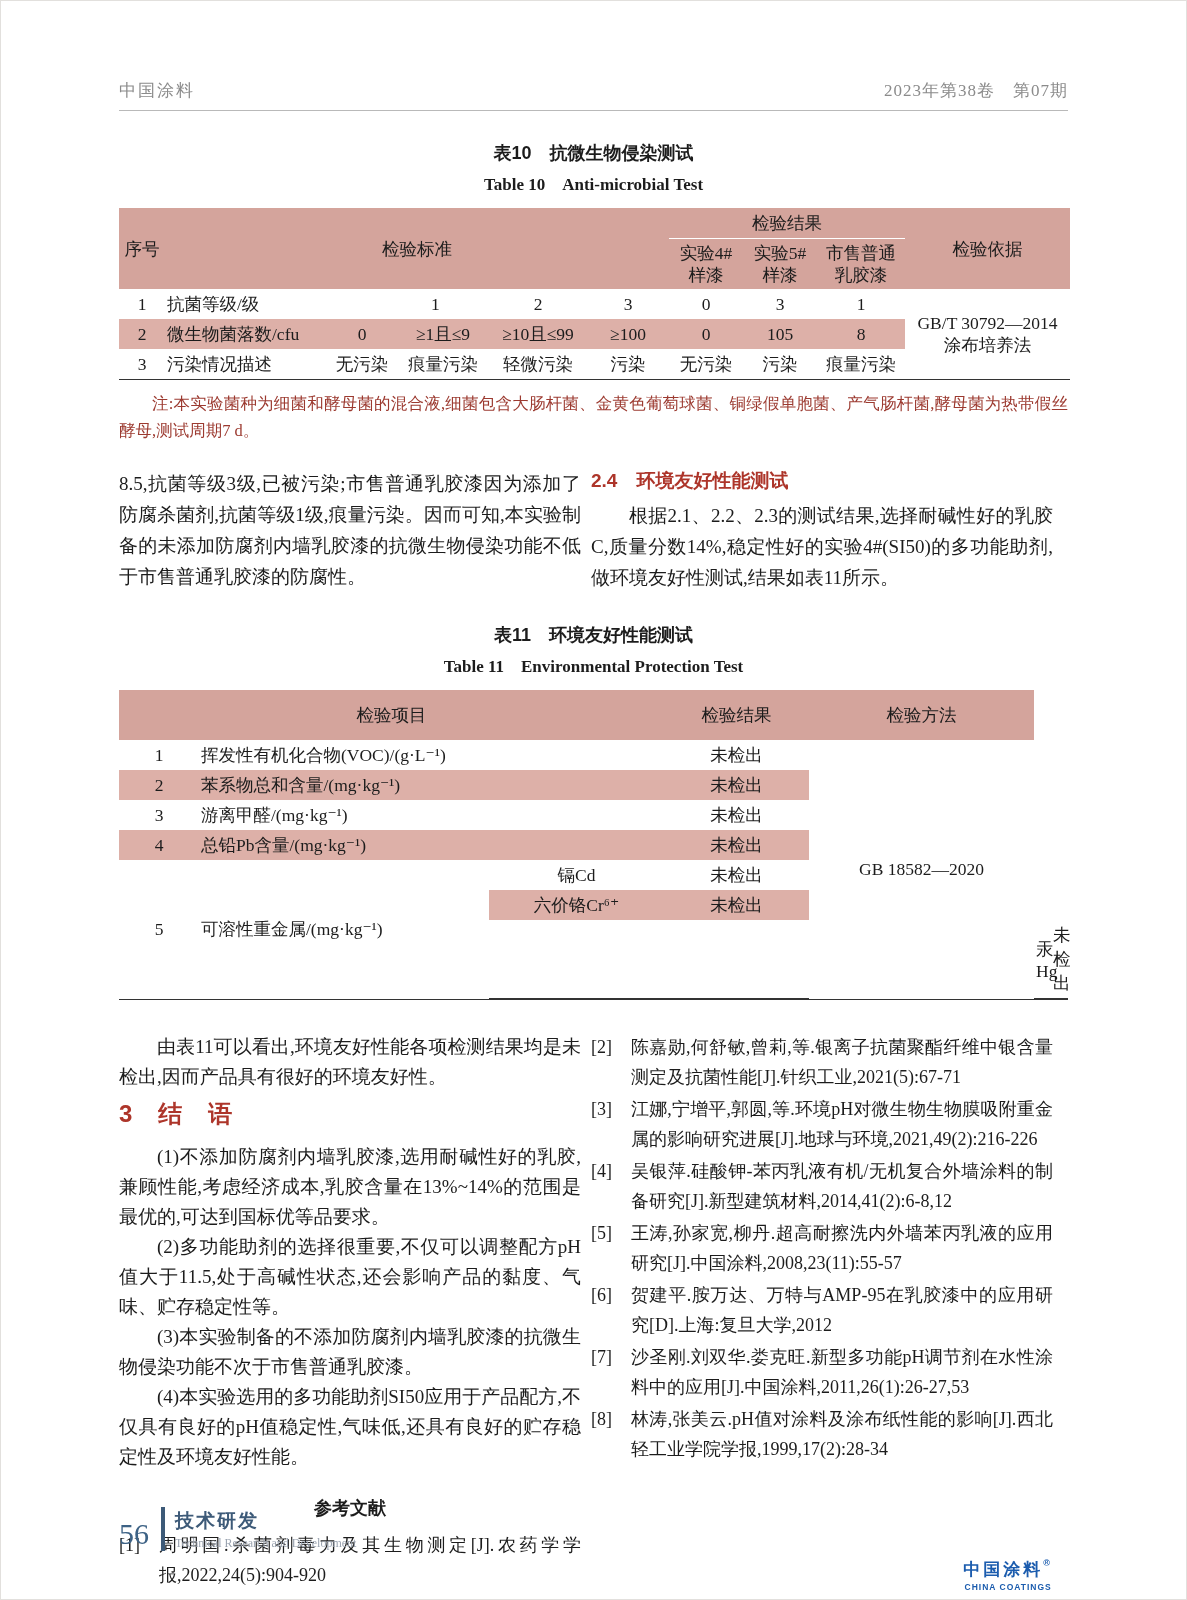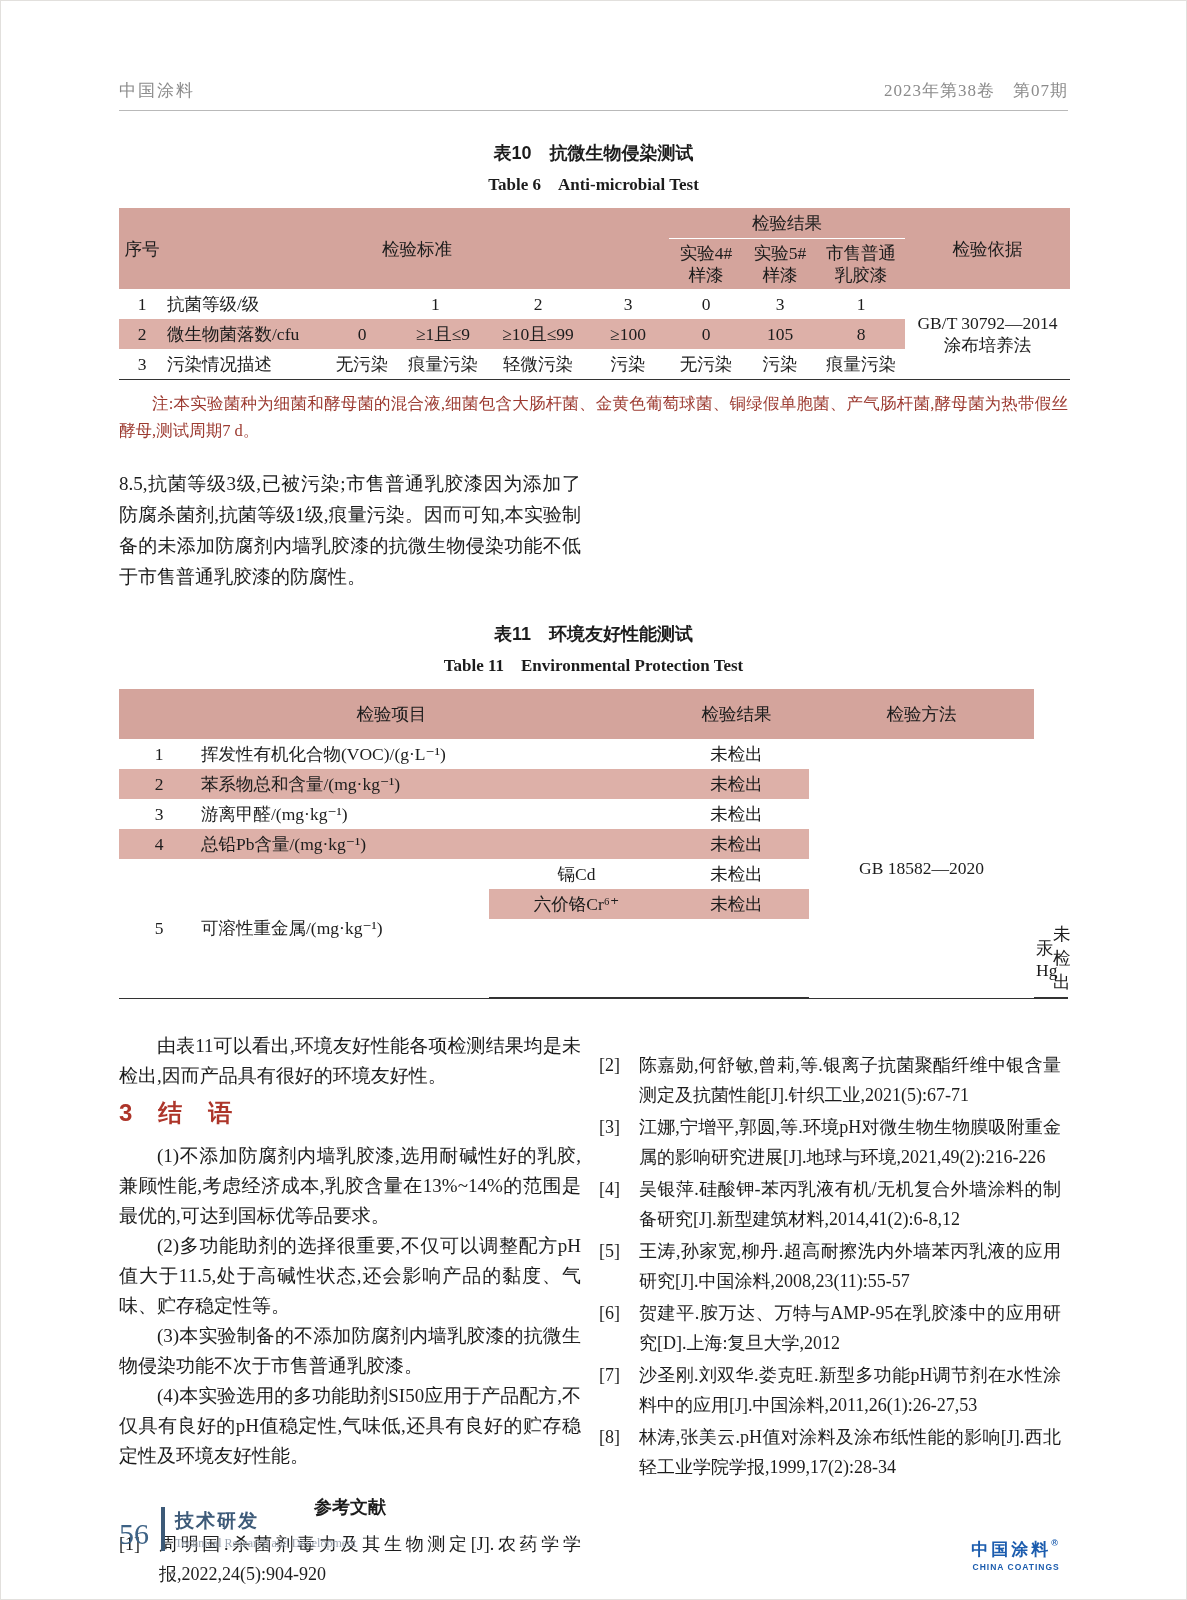--- a/index.html
+++ b/index.html
@@ -36,21 +36,21 @@
   .sh { background:#ddb0a8; }
   .left { text-align:left; }
   .subline { display:block; line-height:22px; }
   .result-group { border-bottom:1px solid #fff; }
 
   
   .note { color:#9c3a30; font-size:16.5px; line-height:27px; text-align:justify;
     text-indent:2em; margin-top:10px; font-family:"Liberation Serif","DejaVu Serif",serif; }
 
   
-  .cols { display:flex; gap:18px;align-items:center; }
+  .cols { display:flex; gap:10px; }
   .col { width:462px; }
   .para { font-size:19px; line-height:31px; text-align:justify; }
   .indent { text-indent:2em; }
   .sec-h3 { color:#ad352a; font-family:"Liberation Sans","DejaVu Sans",sans-serif;
     font-weight:bold; font-size:19px; margin-bottom:6px; }
   .sec-h2 { color:#ad352a; font-family:"Liberation Sans","DejaVu Sans",sans-serif;
     font-weight:bold; font-size:24px; margin:6px 0 12px 0; letter-spacing:1px; }
   .refs-title { text-align:center; font-family:"Liberation Sans","DejaVu Sans",sans-serif;
     font-weight:bold; font-size:18px; margin:24px 0 10px 0; }
   .ref-item { display:flex; font-size:18px; line-height:30px; margin-bottom:2px; }
@@ -85,21 +85,21 @@
 
 <div class="page">
 
   <div class="runhead">
     <span>中国涂料</span>
     <span class="issue">2023年第38卷　第07期</span>
   </div>
   <div class="headrule"></div>
 
   <div class="tbl-title-cn">表10　抗微生物侵染测试</div>
-  <div class="tbl-title-en">Table 6　Anti-microbial Test</div>
+  <div class="tbl-title-en">Table 10　Anti-microbial Test</div>
 
   <table>
     <colgroup>
       <col style="width:46px">
         <col style="width:162px">
       <col style="width:70px">
         <col style="width:92px">
         <col style="width:98px">
         <col style="width:82px">
       <col style="width:74px">
@@ -168,20 +168,24 @@
       </tr>
     </tbody>
   </table>
 
   <div class="note">注:本实验菌种为细菌和酵母菌的混合液,细菌包含大肠杆菌、金黄色葡萄球菌、铜绿假单胞菌、产气肠杆菌,酵母菌为热带假丝酵母,测试周期7 d。</div>
 
   <div class="cols sect1" style="margin-top:24px;">
     <div class="col">
       <p class="para">8.5,抗菌等级3级,已被污染;市售普通乳胶漆因为添加了防腐杀菌剂,抗菌等级1级,痕量污染。因而可知,本实验制备的未添加防腐剂内墙乳胶漆的抗微生物侵染功能不低于市售普通乳胶漆的防腐性。</p>
     </div>
+    <div class="col">
+      <div class="sec-h3">2.4　环境友好性能测试</div>
+      <p class="para indent">根据2.1、2.2、2.3的测试结果,选择耐碱性好的乳胶C,质量分数14%,稳定性好的实验4#(SI50)的多功能助剂,做环境友好性测试,结果如表11所示。</p>
+    </div>
   </div>
 
   <div class="tbl-title-cn" style="margin-top:30px;">表11　环境友好性能测试</div>
   <div class="tbl-title-en">Table 11　Environmental Protection Test</div>
 
   <table>
     <colgroup>
       <col style="width:80px">
         <col style="width:290px">
         <col style="width:175px">

